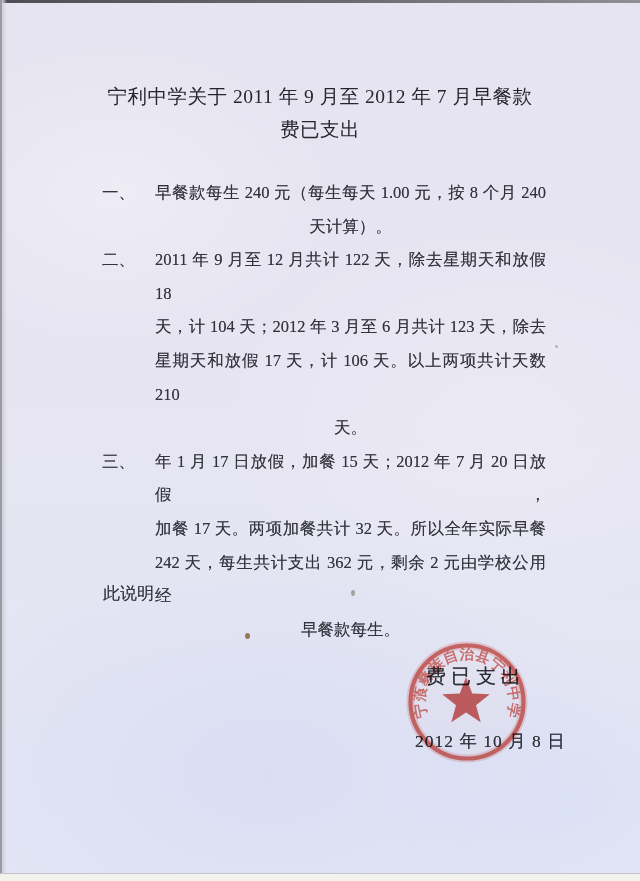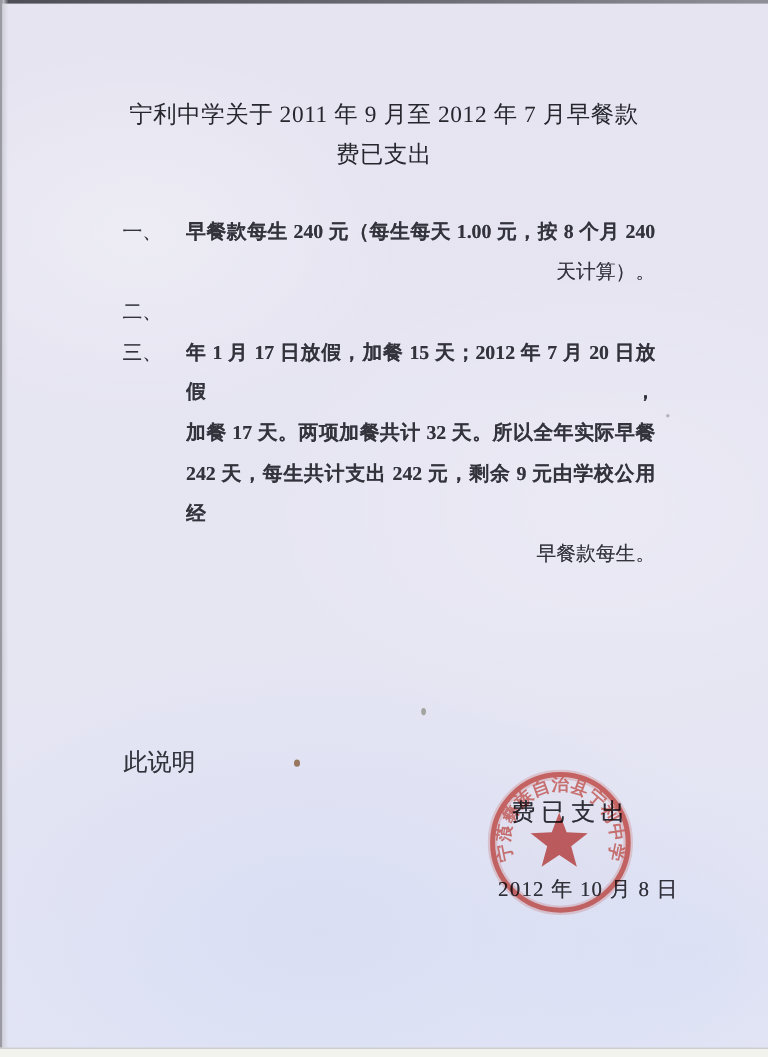--- a/index.html
+++ b/index.html
@@ -56,26 +56,26 @@
     position: absolute; left: 102px; top: 176px; width: 444px;
     font-size: 16.5px;
     line-height: 33.6px;
     color: #33333c;
     text-shadow: 0 0 0.5px rgba(40,40,55,0.55);
   }
   .para { display: flex; align-items: flex-start; }
   .marker { width: 53px; flex-shrink: 0; }
   .lines { flex: 1; min-width: 0; }
   .jline { text-align: justify; text-align-last: justify; overflow: hidden; white-space: nowrap; }
-  .jline { white-space: normal; font-weight: bold; } 
-  .lline { text-align: right; }
+  .jline { white-space: normal; } 
+  .lline { text-align: center; }
 
   .closing {
-    position: absolute; left: 103px; top: 624px;
-    font-size: 20px; line-height: 24px; color: #33333c;
+    position: absolute; left: 103px; top: 582px;
+    font-size: 17px; line-height: 24px; color: #33333c;
     text-shadow: 0 0 0.5px rgba(40,40,55,0.5);
   }
 
   
   .signature {
     position: absolute; left: 426px; top: 663px;
     font-size: 20px; letter-spacing: 5px; color: #2d2d35;
     text-shadow: 0 0 0.5px rgba(35,35,50,0.6);
   }
   .dateline {
@@ -118,28 +118,34 @@
     <div class="para">
       <div class="marker">一、</div>
       <div class="lines">
         <div class="jline">早餐款每生 240 元（每生每天 1.00 元，按 8 个月 240</div>
         <div class="lline">天计算）。</div>
       </div>
     </div>
 
     <div class="para">
       <div class="marker">二、</div>
+      <div class="lines">
+        <div class="jline">2011 年 9 月至 12 月共计 122 天，除去星期天和放假 18</div>
+        <div class="jline">天，计 104 天；2012 年 3 月至 6 月共计 123 天，除去</div>
+        <div class="jline">星期天和放假 17 天，计 106 天。以上两项共计天数 210</div>
+        <div class="lline">天。</div>
+      </div>
     </div>
 
     <div class="para">
       <div class="marker">三、</div>
       <div class="lines">
         <div class="jline">年 1 月 17 日放假，加餐 15 天；2012 年 7 月 20 日放假，</div>
         <div class="jline">加餐 17 天。两项加餐共计 32 天。所以全年实际早餐</div>
-        <div class="jline">242 天，每生共计支出 242 元，剩余 9 元由学校公用经</div>
+        <div class="jline">242 天，每生共计支出 362 元，剩余 2 元由学校公用经</div>
         <div class="lline">早餐款每生。</div>
       </div>
     </div>
 
   </div>
 
   <div class="closing">此说明</div>
 
   <div class="signature">费已支出</div>
   <div class="dateline">2012 年 10 月 8 日</div>

